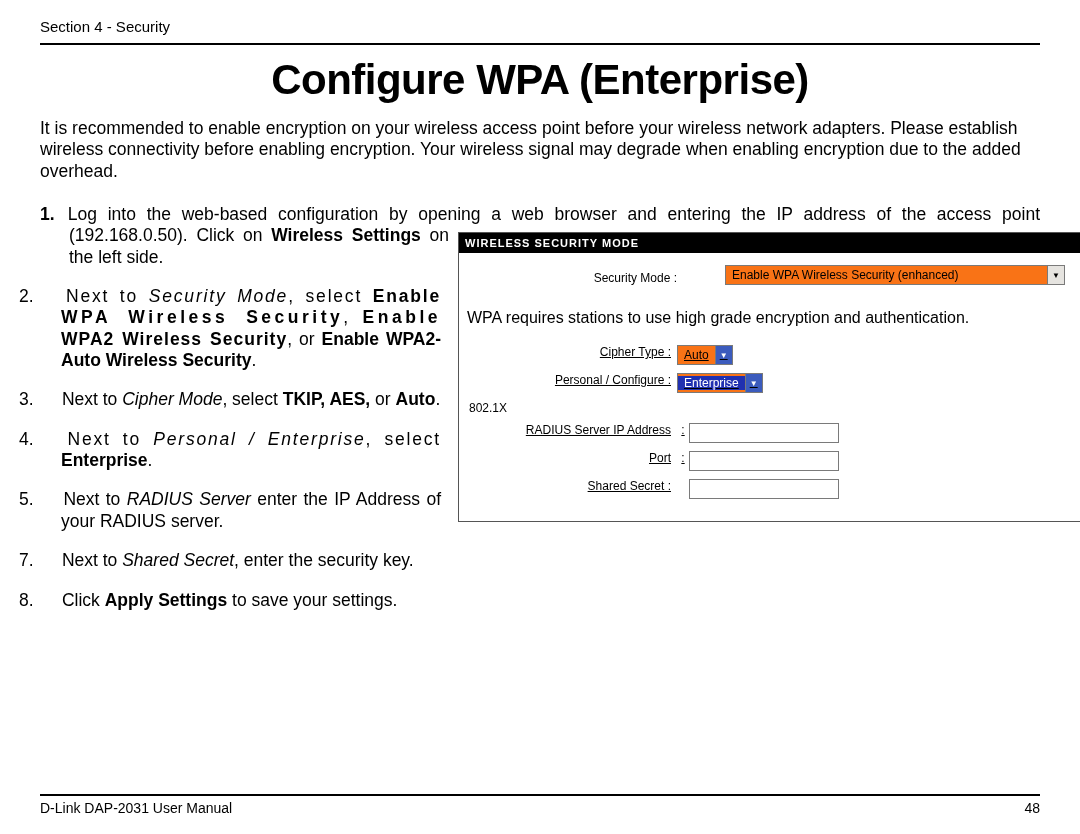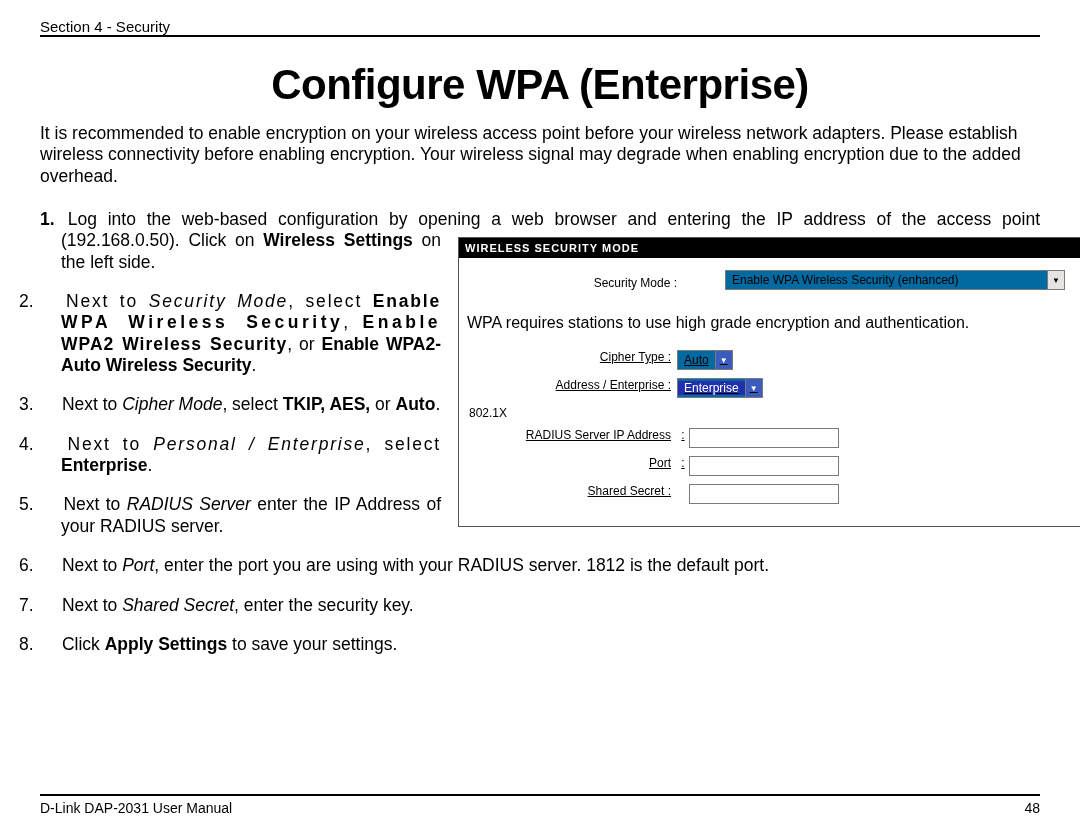--- a/index.html
+++ b/index.html
@@ -7,42 +7,42 @@
     width: 1080px;
     height: 834px;
     background: #fff;
     font-family: Arial, Helvetica, sans-serif;
     color: #000;
     padding: 18px 40px 18px 40px;
     position: relative;
   }
   .header-line {
     font-size: 15px;
-    padding-bottom: 0;
+    padding-bottom: 8px;
     border-bottom: 2px solid #000;
     margin-bottom: 10px;
   }
   .footer {
     position: absolute;
     bottom: 18px;
     left: 40px;
     right: 40px;
     border-top: 2px solid #000;
     padding-top: 4px;
     font-size: 14px;
     display: flex;
     justify-content: space-between;
   }
   h1 {
     font-family: "Arial Narrow", Arial, sans-serif;
     font-stretch: condensed;
     font-weight: 700;
     font-size: 42px;
     text-align: center;
-    margin: 24px 0 6px;
+    margin: 11px 0 6px;
     letter-spacing: -0.5px;
   }
   .intro { font-size: 17.5px; line-height: 1.22; margin: 14px 0 22px; }
   .content { position: relative; }
   .steps { font-size: 17.5px; line-height: 1.22; }
   .step { margin-bottom: 18px; }
   .step-num { display:inline-block; min-width: 17px; }
   .step1-num { font-weight: 700; }
   .step-body { display:inline; }
   .left-col {
@@ -84,21 +84,21 @@
   .fig-sec-mode .lbl {
     width: 220px;
     text-align: right;
     padding-right: 8px;
     font-size: 12px;
   }
   .fake-select {
     display: inline-flex;
     align-items: center;
     border: 1px solid #7a7a7a;
-    background: #0369a1;
+    background: #f97316;
     height: 20px;
     font-size: 12px;
   }
   .fake-select .sel-text {
     padding: 0 6px;
     white-space: nowrap;
   }
   .fake-select .sel-btn {
     width: 17px; height: 18px;
     background: #e6e4e0;
@@ -116,21 +116,21 @@
   .fld-row .lbl { width: 210px; text-align: right; padding-right: 6px; font-size: 12px; }
   .fld-row .colon { width: 12px; text-align: center; }
   .fake-input {
     border: 1px solid #7a7a7a;
     height: 20px; width: 150px;
     background: #fff;
   }
   .subhead { font-size: 12px; margin: 8px 0 8px 2px; }
   .b { font-weight: 700; }
   .i { font-style: italic; }
-  .step1-line { margin-left: 21px; }
+  .step1-line { margin-left: 29px; }
   .step1-wrap { text-align: justify; }
   .step-indent { padding-left: 21px; text-indent: -21px; }
   .sel-mode { width: 340px; }
 </style>
 </head>
 <body>
 
 <div class="header-line">Section 4 - Security</div>
 
 <h1>Configure WPA (Enterprise)</h1>
@@ -170,24 +170,20 @@
       </div>
     </div>
 
     <div class="step with-figure step-indent">
       <div class="step-text">
         <span class="step-num">5.</span>
         <span><span>Next to </span><span class="i">RADIUS Server</span><span> enter the IP Address of your RADIUS server.</span></span>
       </div>
     </div>
 
-    <div class="step step-indent">
-      <span class="step-num">6.</span>
-      <span><span>Next to </span><span class="i">Port</span><span>, enter the port you are using with your RADIUS server. 1812 is the default port.</span></span>
-    </div>
 
     <div class="step step-indent">
       <span class="step-num">7.</span>
       <span><span>Next to </span><span class="i">Shared Secret</span><span>, enter the security key.</span></span>
     </div>
 
     <div class="step step-indent">
       <span class="step-num">8.</span>
       <span><span>Click </span><span class="b">Apply Settings</span><span> to save your settings.</span></span>
     </div>
@@ -207,21 +203,21 @@
     <div class="fig-wpa-body">
       <div class="fig-desc">WPA requires stations to use high grade encryption and authentication.</div>
       <div class="fld-row">
         <div class="lbl">Cipher Type :</div>
         <div class="fake-select">
           <span class="sel-text">Auto</span>
           <span class="sel-btn" style="background:#3b5bbd;color:#fff;">▼</span>
         </div>
       </div>
       <div class="fld-row">
-        <div class="lbl">Address / Enterprise :</div>
+        <div class="lbl">Personal / Configure :</div>
         <div class="fake-select blue">
           <span class="sel-text">Enterprise</span>
           <span class="sel-btn" style="background:#3b5bbd;color:#fff;">▼</span>
         </div>
       </div>
       <div class="subhead">802.1X</div>
       <div class="fld-row">
         <div class="lbl">RADIUS Server  IP Address</div>
         <div class="colon">:</div>
         <div class="fake-input"></div>

